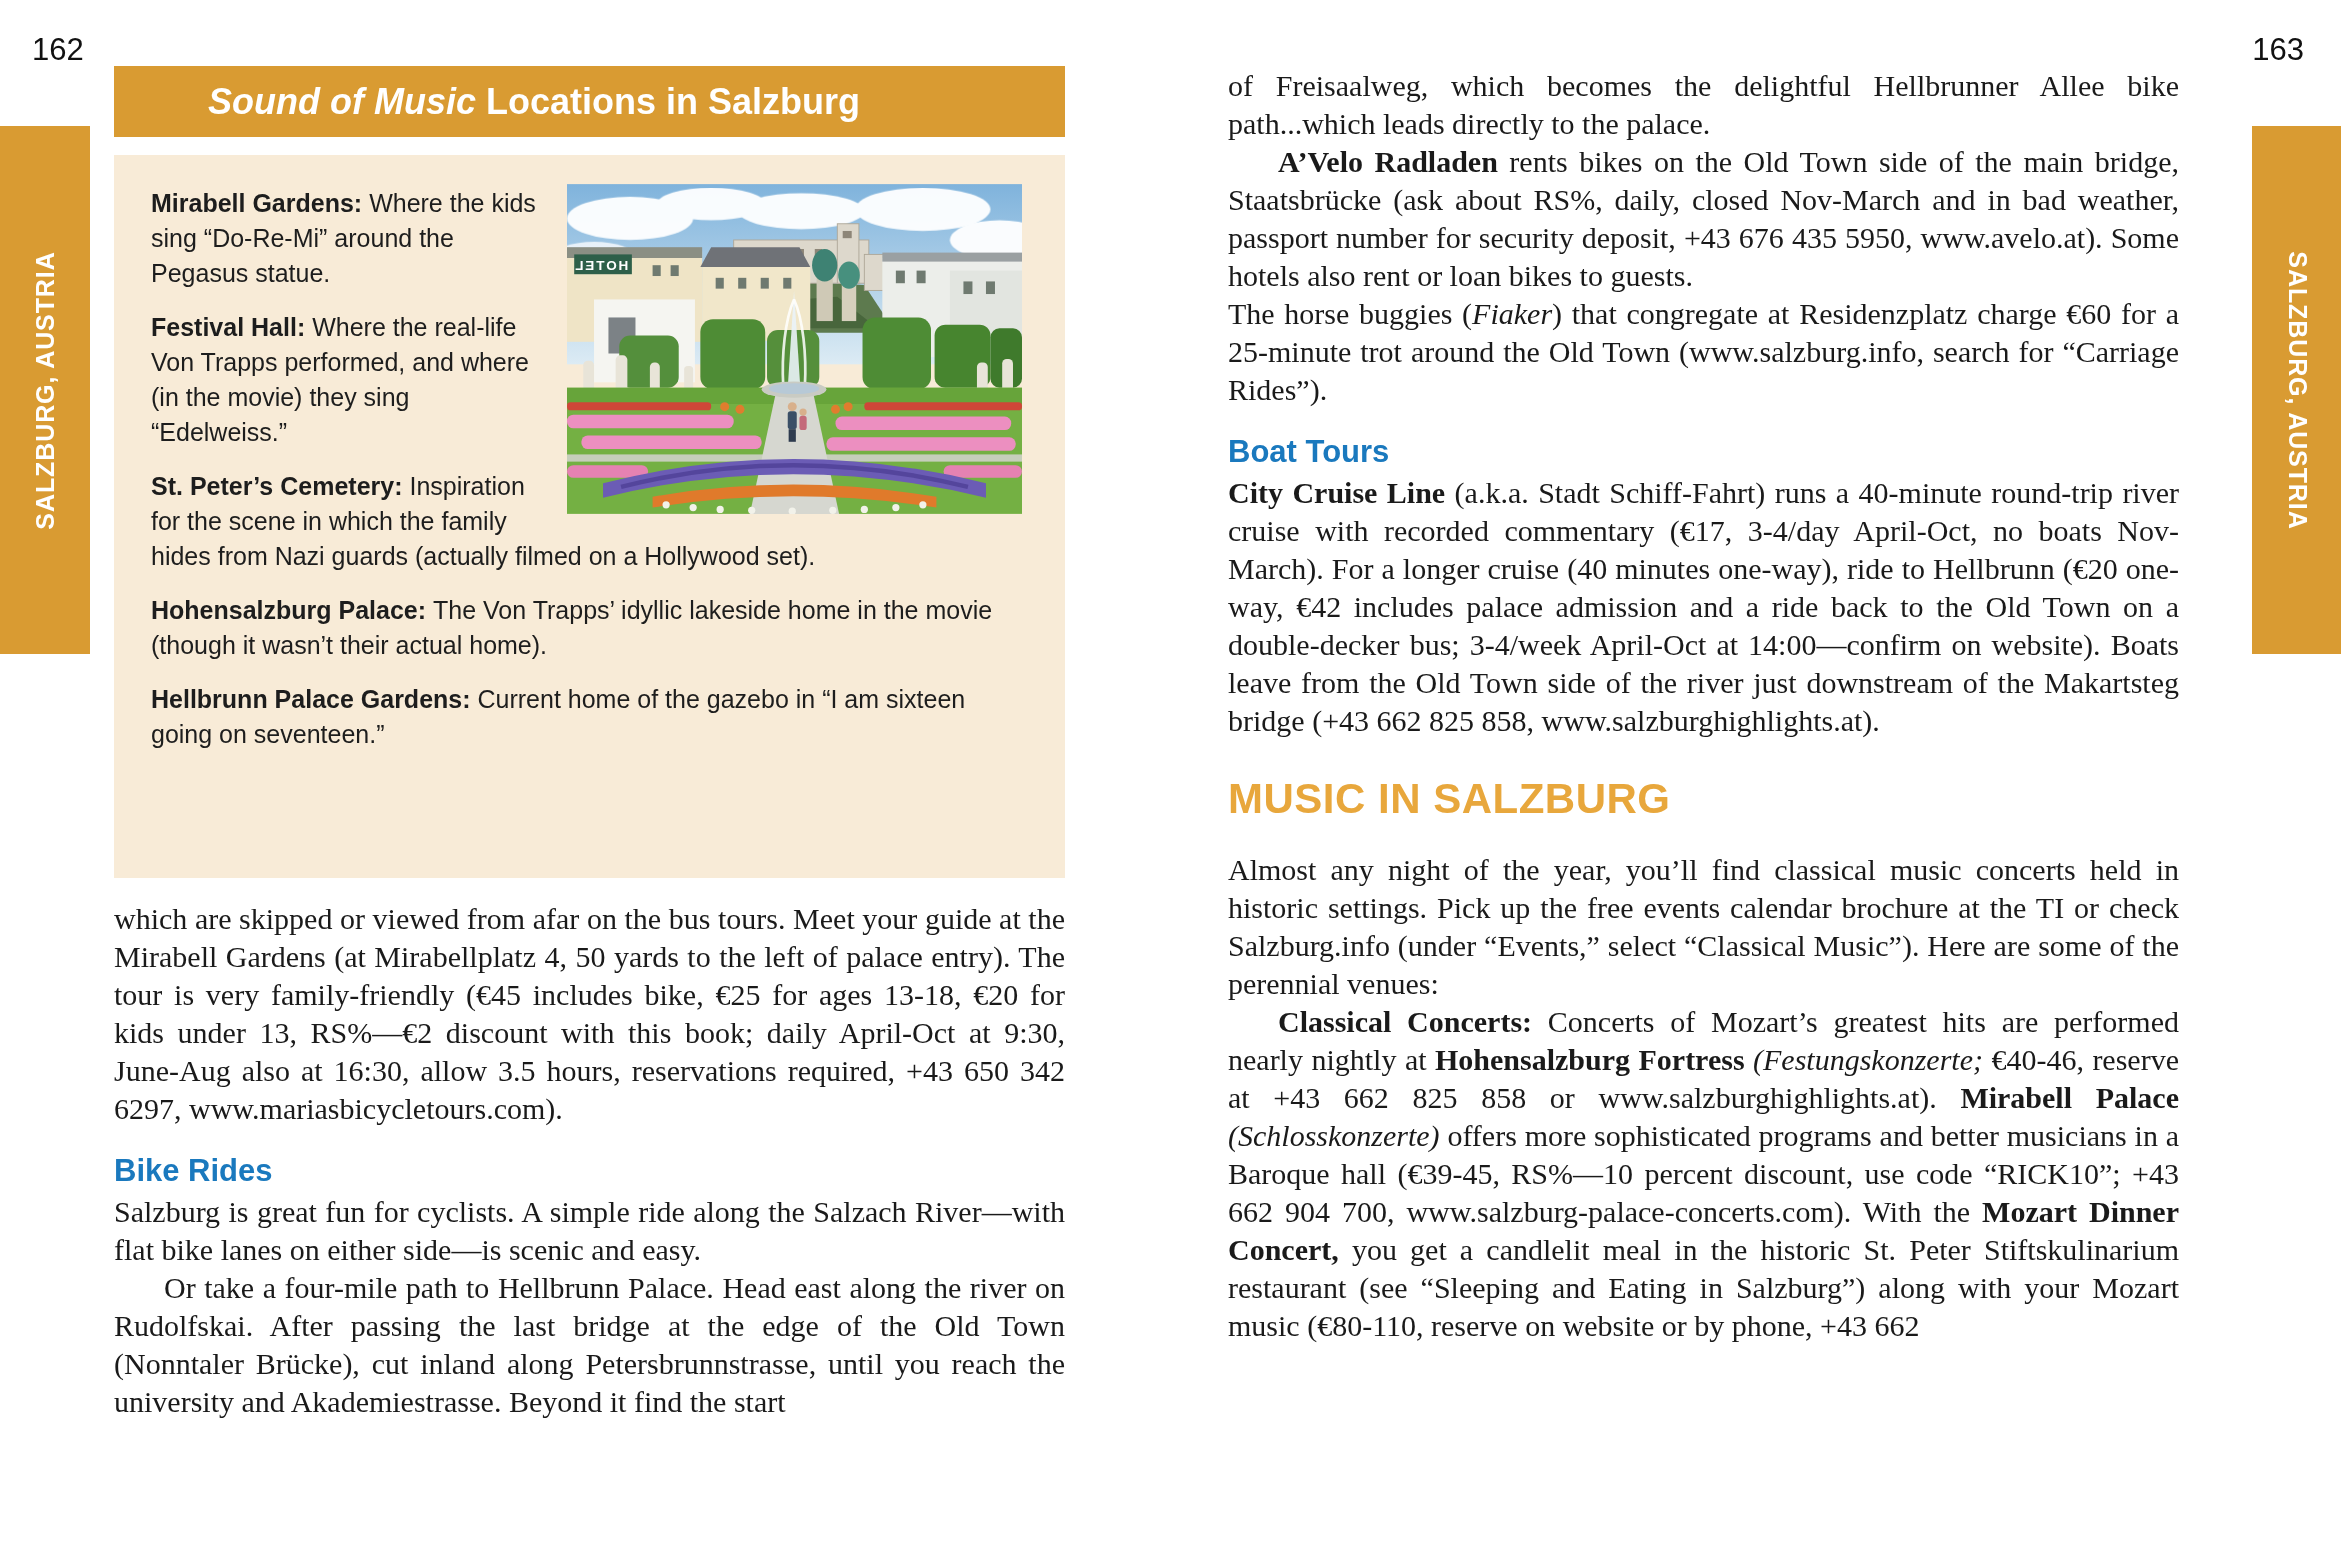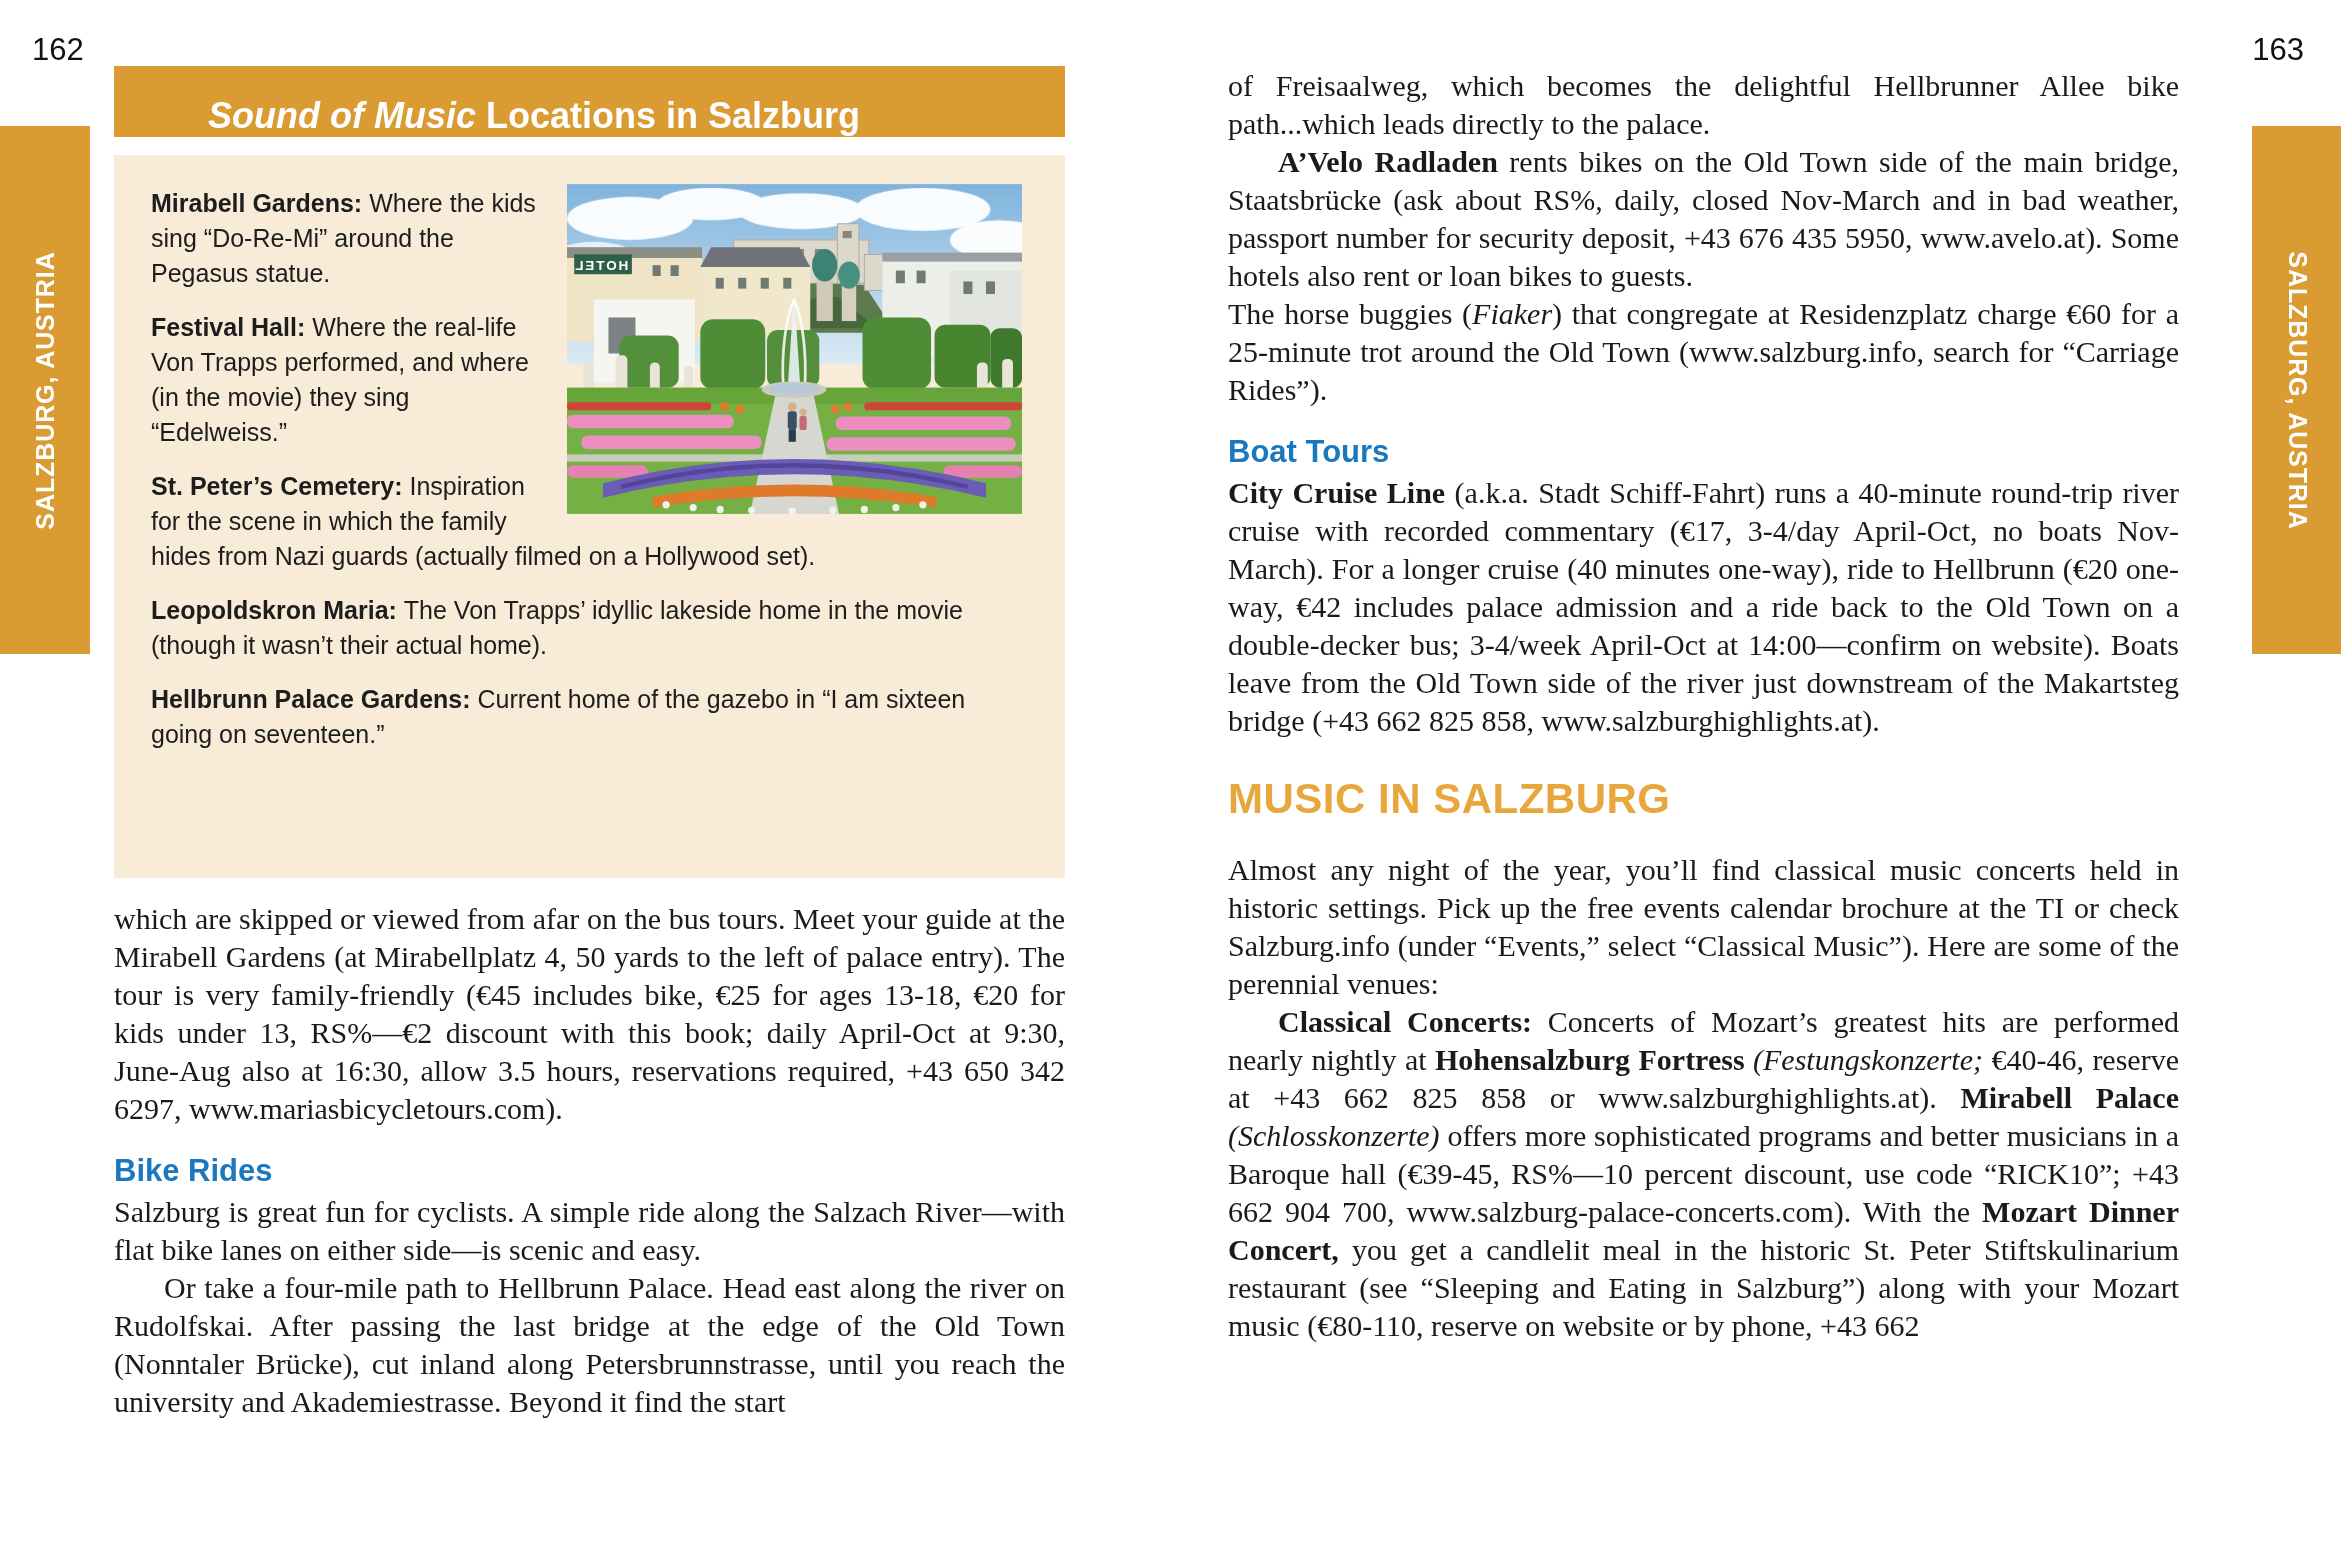--- a/index.html
+++ b/index.html
@@ -31,21 +31,21 @@
   }
   .tab-left{left:0;}
   .tab-right{right:0;}
   .rot-ccw{transform:rotate(-90deg);white-space:nowrap;}
   .rot-cw{transform:rotate(90deg);white-space:nowrap;}
 
   
   .col-left{position:absolute;left:114px;top:66px;width:951px;}
   .som-titlebar{
     background:var(--orange);height:71px;box-sizing:border-box;
-    display:flex;align-items:flex-end;padding-left:94px;
+    display:flex;align-items:center;padding-left:94px;
     font-family:"Liberation Sans",sans-serif;font-weight:bold;font-size:36px;color:#fff;
   }
   .som-box{
     margin-top:18px;background:var(--cream);height:723px;box-sizing:border-box;
     padding:31px 43px 18px 37px;overflow:hidden;
     font-family:"Liberation Sans",sans-serif;font-size:25px;line-height:35px;color:#1d1d1d;
   }
   .som-box p{margin:0 0 19px 0;}
   .photo-wrap{float:right;width:455px;height:330px;margin:-1.8px 0 14.4px 22.5px;}
   .photo-wrap svg{display:block;}
@@ -226,21 +226,21 @@
           <rect x="245" y="252" width="10" height="20" rx="3" fill="#3a4f66"></rect>
           <rect x="246" y="272" width="8" height="14" fill="#2e3b4e"></rect>
           <circle cx="262" cy="253" r="4" fill="#d8b08c"></circle>
           <rect x="258" y="257" width="8" height="16" rx="3" fill="#c46a7a"></rect>
         </g>
       </svg>
     </div>
     <p><span class="b">Mirabell Gardens: </span><span>Where the kids sing “Do-Re-Mi” around the Pegasus statue.</span></p>
     <p><span class="b">Festival Hall: </span><span>Where the real-life Von Trapps performed, and where (in the movie) they sing “Edelweiss.”</span></p>
     <p><span class="b">St. Peter’s Cemetery: </span><span>Inspiration for the scene in which the family hides from Nazi guards (actually filmed on a Hollywood set).</span></p>
-    <p><span class="b">Leopoldskron Maria: </span><span>The Von Trapps’ idyllic lakeside home in the movie (though it wasn’t their actual home).</span></p>
+    <p><span class="b">Hohensalzburg Palace: </span><span>The Von Trapps’ idyllic lakeside home in the movie (though it wasn’t their actual home).</span></p>
     <p><span class="b">Hellbrunn Palace Gardens: </span><span>Current home of the gazebo in “I am sixteen going on seventeen.”</span></p>
   </div>
 
   <div class="body-text">
     <p class="para"><span>which are skipped or viewed from afar on the bus tours. Meet your guide at the Mirabell Gardens (at Mirabellplatz 4, 50 yards to the left of palace entry). The tour is very family-friendly (€45 includes bike, €25 for ages 13-18, €20 for kids under 13, RS%—€2 discount with this book; daily April-Oct at 9:30, June-Aug also at 16:30, allow 3.5 hours, reservations required, +43 650 342 6297, www.mariasbicycletours.com).</span></p>
     <h3 class="blue">Bike Rides</h3>
     <p class="para"><span>Salzburg is great fun for cyclists. A simple ride along the Salzach River—with flat bike lanes on either side—is scenic and easy.</span></p>
     <p class="para indent"><span>Or take a four-mile path to Hellbrunn Palace. Head east along the river on Rudolfskai. After passing the last bridge at the edge of the Old Town (Nonntaler Brücke), cut inland along Petersbrunnstrasse, until you reach the university and Akademiestrasse. Beyond it find the start</span></p>
   </div>
 </div>

